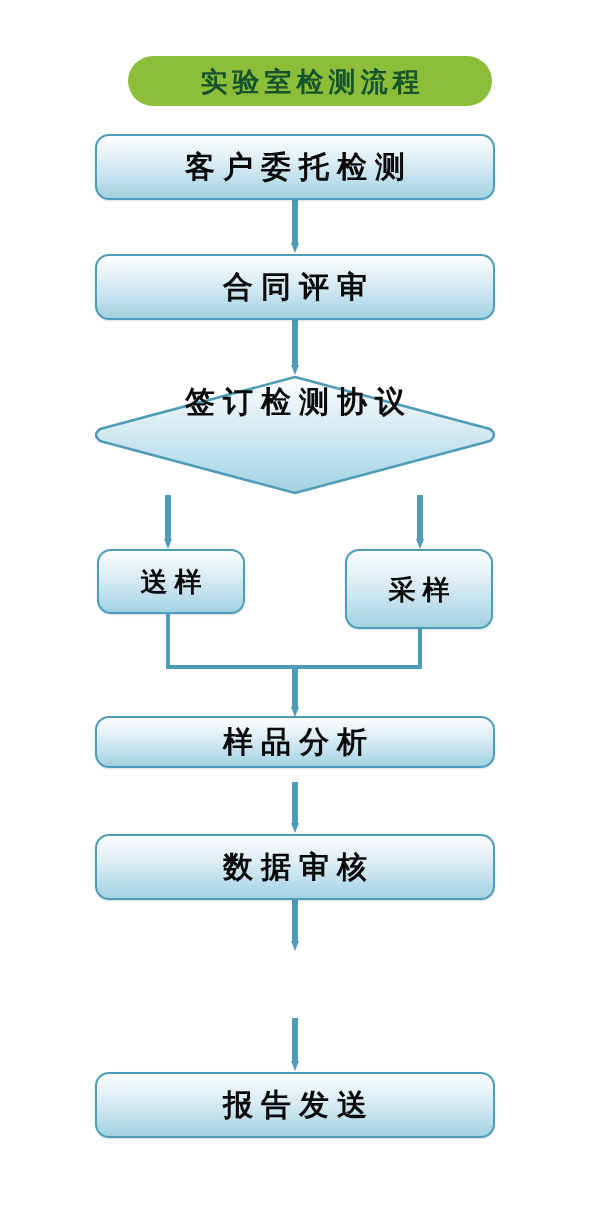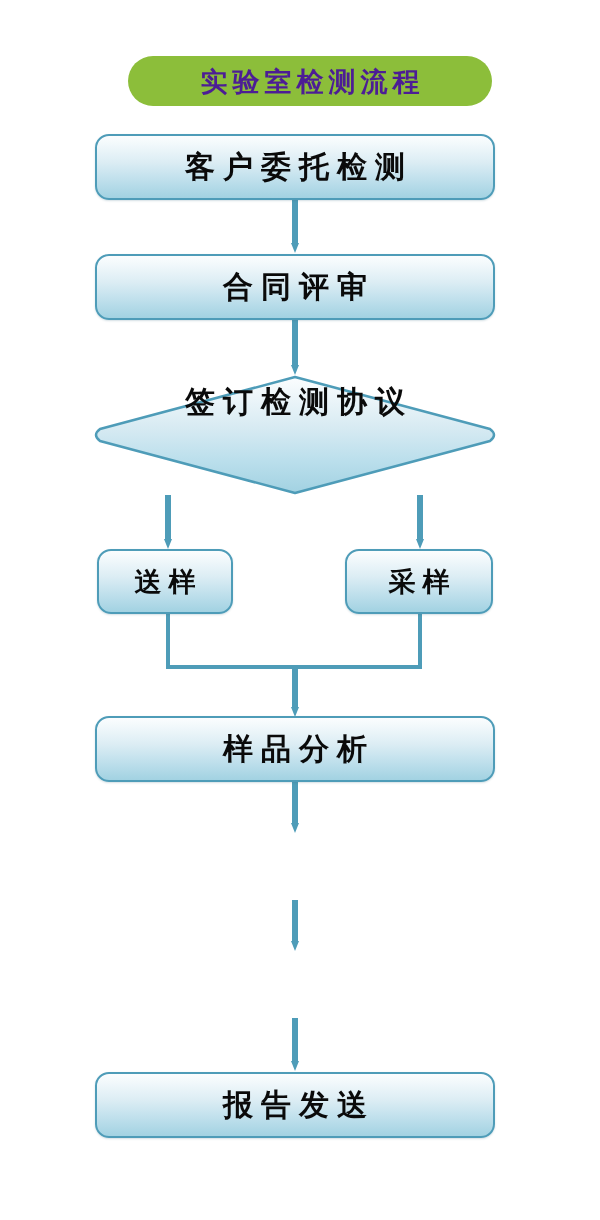--- a/index.html
+++ b/index.html
@@ -113,21 +113,21 @@
     pointer-events: none;
   }
   .conn svg { display: block; overflow: visible; }
 </style>
 </head>
 <body>
 
 <div id="flow-root" style="width: 600px; height: 1220px; background: rgb(255, 255, 255);">
 
   <div class="title-pill" id="title-pill" style="background: rgb(140, 190, 58);">
-    <span class="title-text" style="color: #4c1d95;">实验室检测流程</span>
+    <span class="title-text" style="color: #14532d;">实验室检测流程</span>
   </div>
 
   <div class="conn" id="connector-layer">
     <svg width="600" height="1220" viewBox="0 0 600 1220" aria-hidden="true">
       <defs>
         <marker id="arrowhead" markerWidth="10" markerHeight="8" refX="1" refY="4" orient="auto" markerUnits="userSpaceOnUse">
           <path d="M0,0 L10,4 L0,8 Z" fill="#4e9cb8"></path>
         </marker>
       </defs>
       <g stroke="#4e9cb8" stroke-width="6" fill="none">
@@ -173,31 +173,34 @@
           <stop offset="100%" stop-color="#a2d2e2"></stop>
         </linearGradient>
       </defs>
       <path d="M207,4 L402,56 Q410,62 402,68 L207,120 Q207,120 207,120 L12,68 Q4,62 12,56 Z" fill="url(#diamondGrad)" stroke="#4e9cb8" stroke-width="2.5" stroke-linejoin="round"></path>
     </svg>
     <div class="diamond-label">
       <span class="node-text">签订检测协议</span>
     </div>
   </div>
 
-  <div class="node-box small" id="node-n4" style="left: 97px; top: 549px; width: 136px; height: 65px; border-color: rgb(78, 156, 184);">
+  <div class="node-box small" id="node-n4" style="left: 97px; top: 549px; width: 148px; height: 65px; border-color: rgb(78, 156, 184);">
     <span class="node-text" style="color: rgb(10, 10, 10);">送样</span>
   </div>
 
-  <div class="node-box small" id="node-n5" style="left: 345px; top: 549px; width: 148px; height: 65px; border-color: rgb(78, 156, 184);">
+  <div class="node-box small" id="node-n5" style="left: 345px; top: 549px; width: 148px; height: 80px; border-color: rgb(78, 156, 184);">
     <span class="node-text" style="color: rgb(10, 10, 10);">采样</span>
   </div>
 
-  <div class="node-box" id="node-n6" style="left: 95px; top: 716px; width: 400px; height: 66px; border-color: rgb(78, 156, 184);">
+  <div class="node-box" id="node-n6" style="left: 95px; top: 716px; width: 400px; height: 52px; border-color: rgb(78, 156, 184);">
     <span class="node-text" style="color: rgb(10, 10, 10);">样品分析</span>
   </div>
 
+  <div class="node-box" id="node-n7" style="left: 95px; top: 834px; width: 400px; height: 66px; border-color: rgb(78, 156, 184);">
+    <span class="node-text" style="color: rgb(10, 10, 10);">数据审核</span>
+  </div>
 
 
   <div class="node-box" id="node-n9" style="left: 95px; top: 1072px; width: 400px; height: 66px; border-color: rgb(78, 156, 184);">
     <span class="node-text" style="color: rgb(10, 10, 10);">报告发送</span>
   </div>
 
 </div>
 
 </body></html>

